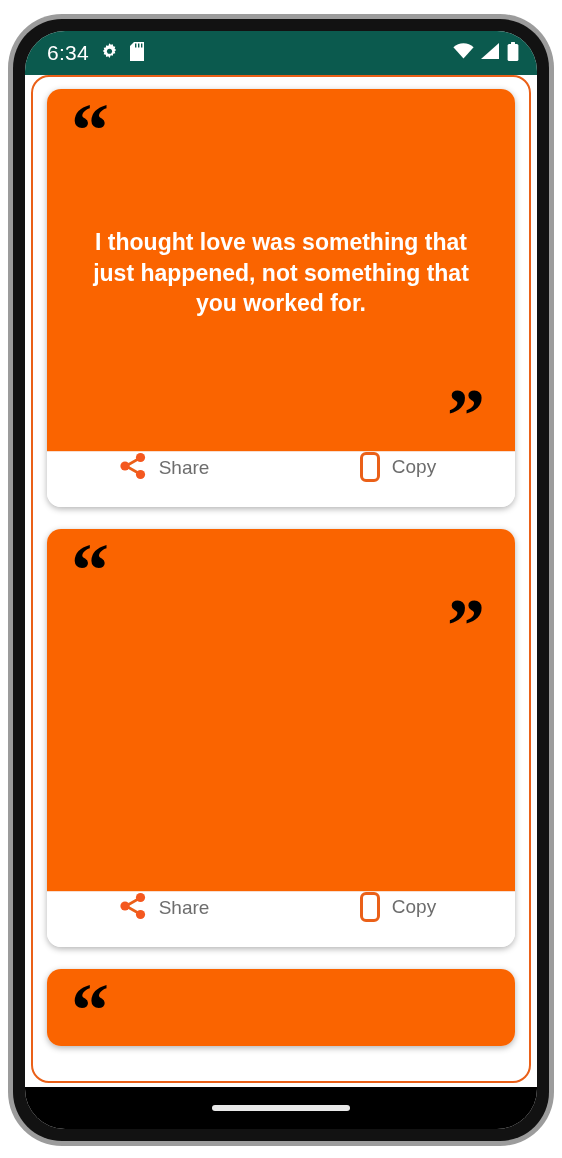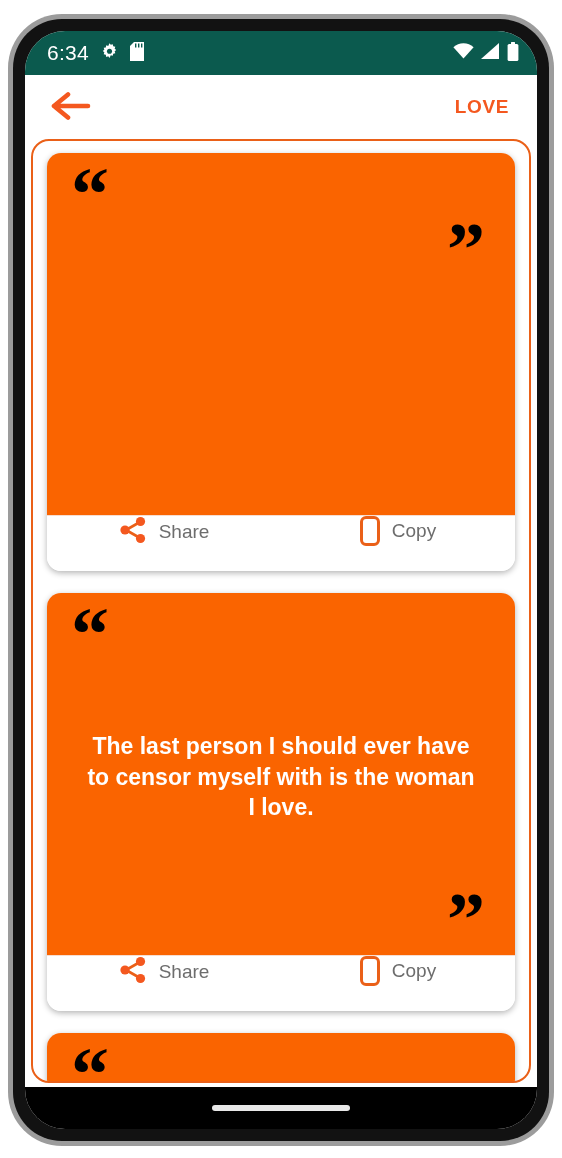--- a/index.html
+++ b/index.html
@@ -233,37 +233,28 @@
           </span>
           <span class="sb-icon">
             <svg width="12" height="19" viewBox="0 0 12 19" fill="#ffffff">
               <rect x="4" y="0" width="4" height="2.4" rx="0.6"></rect>
               <rect x="0.6" y="2" width="10.8" height="17" rx="1.6"></rect>
             </svg>
           </span>
         </div>
       </div>
 
-      <div class="app-bar">
-        <button class="back-btn">
-          <span>
-            <svg width="40" height="30" viewBox="0 0 40 30">
-              <path d="M3 15 L17 3.5 M3 15 L17 26.5 M3 15 H37" stroke="#f4581f" stroke-width="4.6" fill="none" stroke-linecap="round" stroke-linejoin="round"></path>
-            </svg>
-          </span>
-        </button>
-        <span class="app-title">LOVE</span>
-      </div>
 
       <div class="list-frame">
         <div class="list-scroll">
 
           <div class="quote-card">
             <div class="quote-body tall">
               <span class="mark mark-open">“</span>
+              <div class="quote-text">I thought love was something that just happened, not something that you worked for.</div>
               <span class="mark mark-close">”</span>
             </div>
             <div class="actions">
               <button class="action">
                 <span>
                   <svg width="28" height="28" viewBox="0 0 28 28">
                     <line x1="7" y1="14" x2="21" y2="6" stroke="#ea6018" stroke-width="2.6"></line>
                     <line x1="7" y1="14" x2="21" y2="22" stroke="#ea6018" stroke-width="2.6"></line>
                     <circle cx="6" cy="14" r="4.6" fill="#f4581f"></circle>
                     <circle cx="21.5" cy="5.5" r="4.6" fill="#f4581f"></circle>
@@ -275,21 +266,20 @@
               <button class="action">
                 <span class="copy-icon"></span>
                 <span class="action-label">Copy</span>
               </button>
             </div>
           </div>
 
           <div class="quote-card">
             <div class="quote-body tall2">
               <span class="mark mark-open">“</span>
-              <div class="quote-text">The last person I should ever have to censor myself with is the woman I love.</div>
               <span class="mark mark-close">”</span>
             </div>
             <div class="actions">
               <button class="action">
                 <span>
                   <svg width="28" height="28" viewBox="0 0 28 28">
                     <line x1="7" y1="14" x2="21" y2="6" stroke="#ea6018" stroke-width="2.6"></line>
                     <line x1="7" y1="14" x2="21" y2="22" stroke="#ea6018" stroke-width="2.6"></line>
                     <circle cx="6" cy="14" r="4.6" fill="#f4581f"></circle>
                     <circle cx="21.5" cy="5.5" r="4.6" fill="#f4581f"></circle>

